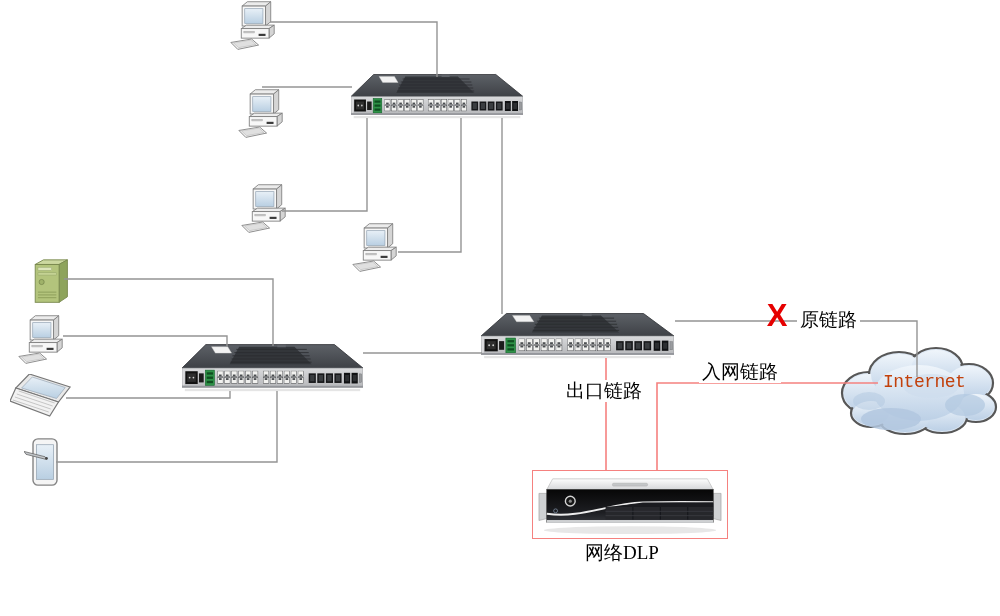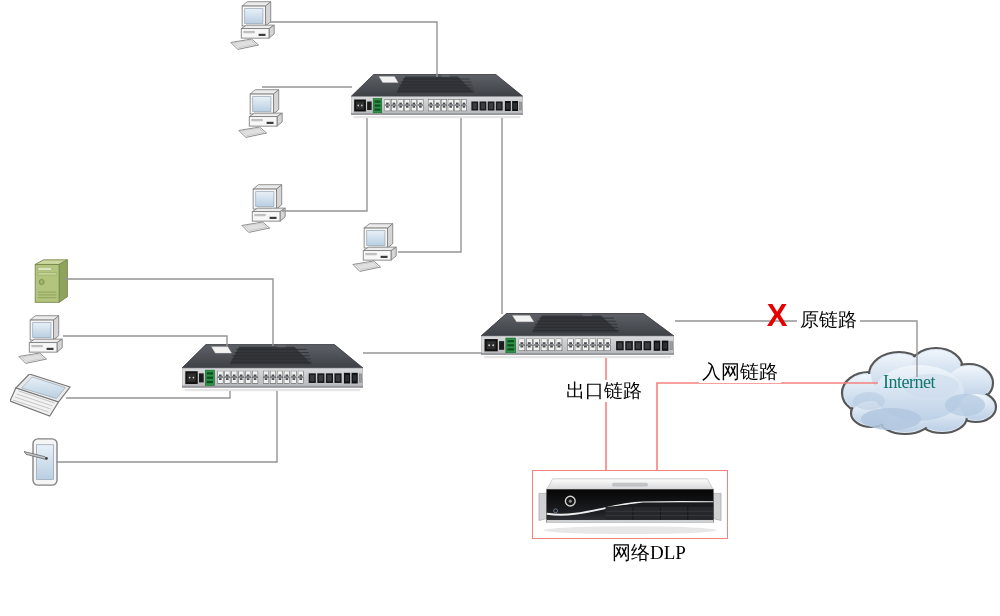--- a/index.html
+++ b/index.html
@@ -3,22 +3,22 @@
 <meta charset="utf-8">
 <style>
   html,body{margin:0;padding:0;background:#ffffff;}
   .stage{position:relative;width:1000px;height:616px;background:#ffffff;overflow:hidden;
          font-family:"Liberation Serif","DejaVu Serif",serif;}
   .dev{position:absolute;}
   .wires{position:absolute;left:0;top:0;width:1000px;height:616px;pointer-events:none;}
   .lbl{position:absolute;color:#000;font-size:19px;line-height:22px;white-space:nowrap;
        font-family:"Liberation Serif","DejaVu Serif",serif;}
   .lbl.bg{background:#ffffff;padding:0 3px;}
-  .lbl-internet{position:absolute;left:883px;top:372px;font-family:Liberation Serif, serif;
-       font-size:18px;letter-spacing:-0.5px;color:#0f766e;white-space:nowrap;}
+  .lbl-internet{position:absolute;left:883px;top:372px;font-family:Liberation Mono, monospace;
+       font-size:18px;letter-spacing:-0.5px;color:#c2410c;white-space:nowrap;}
   .broken-x{position:absolute;left:761px;top:299px;width:32px;height:34px;color:#e60000;
        font-family:"Liberation Sans","DejaVu Sans",sans-serif;font-weight:bold;font-size:31px;line-height:34px;
        text-align:center;}
   .dlp-frame{position:absolute;left:532px;top:470px;width:196px;height:69px;border:1px solid #f5817f;box-sizing:border-box;}
   .hidden-defs{position:absolute;width:0;height:0;overflow:hidden;}
 </style>
 </head>
 <body>
 
 <div class="stage">
@@ -276,17 +276,17 @@
     </g>
     <g fill="none" stroke="#f5817f" stroke-width="1.6">
       <polyline points="606,358 606,470"></polyline>
       <polyline points="878,383 657,383 657,470"></polyline>
     </g>
   </svg>
 
   <div class="lbl bg" style="left:797px;top:309px;">原链路</div>
   <div class="lbl bg" style="left:699px;top:361px;">入网链路</div>
   <div class="lbl bg" style="left:563px;top:380px;">出口链路</div>
-  <div class="lbl" style="left:612px;top:542px;">网络DLP</div>
+  <div class="lbl" style="left:585px;top:542px;">网络DLP</div>
   <div class="lbl-internet">Internet</div>
   <div class="broken-x">X</div>
 
 </div>
 
 </body></html>

